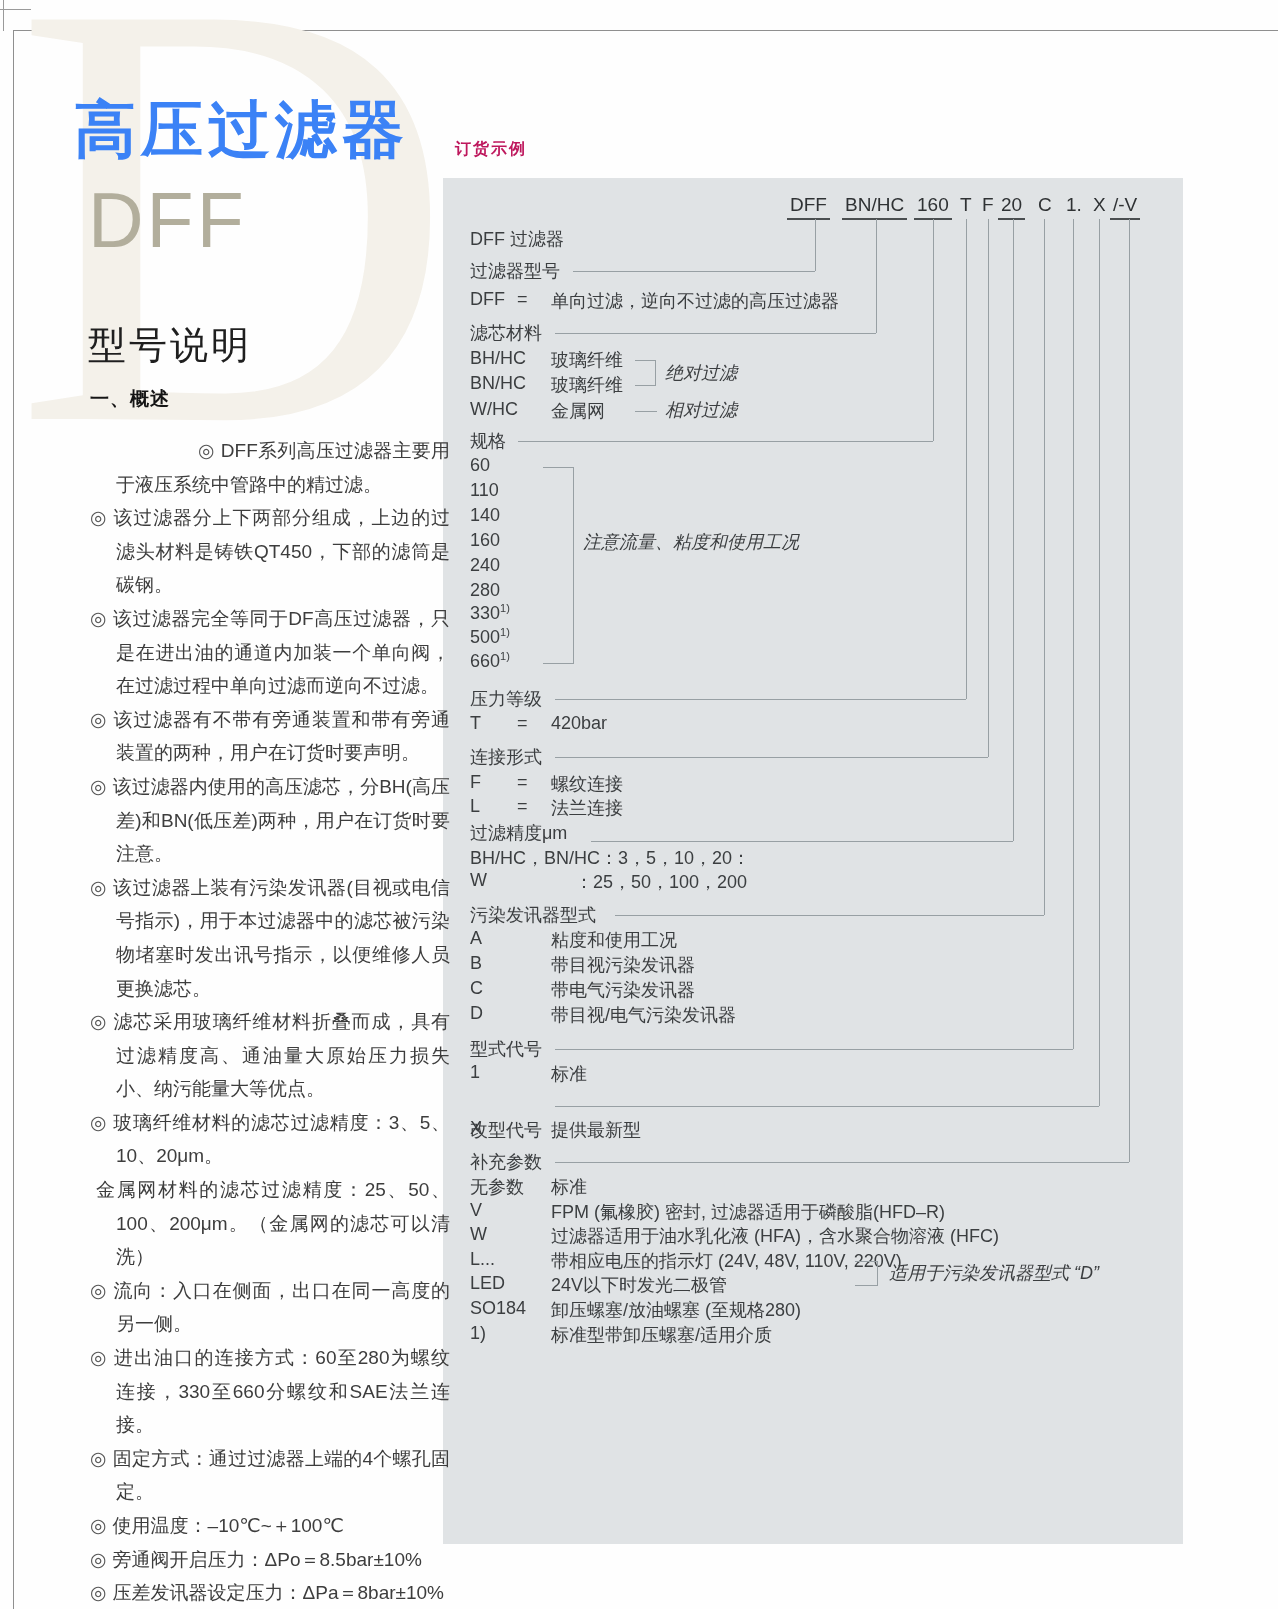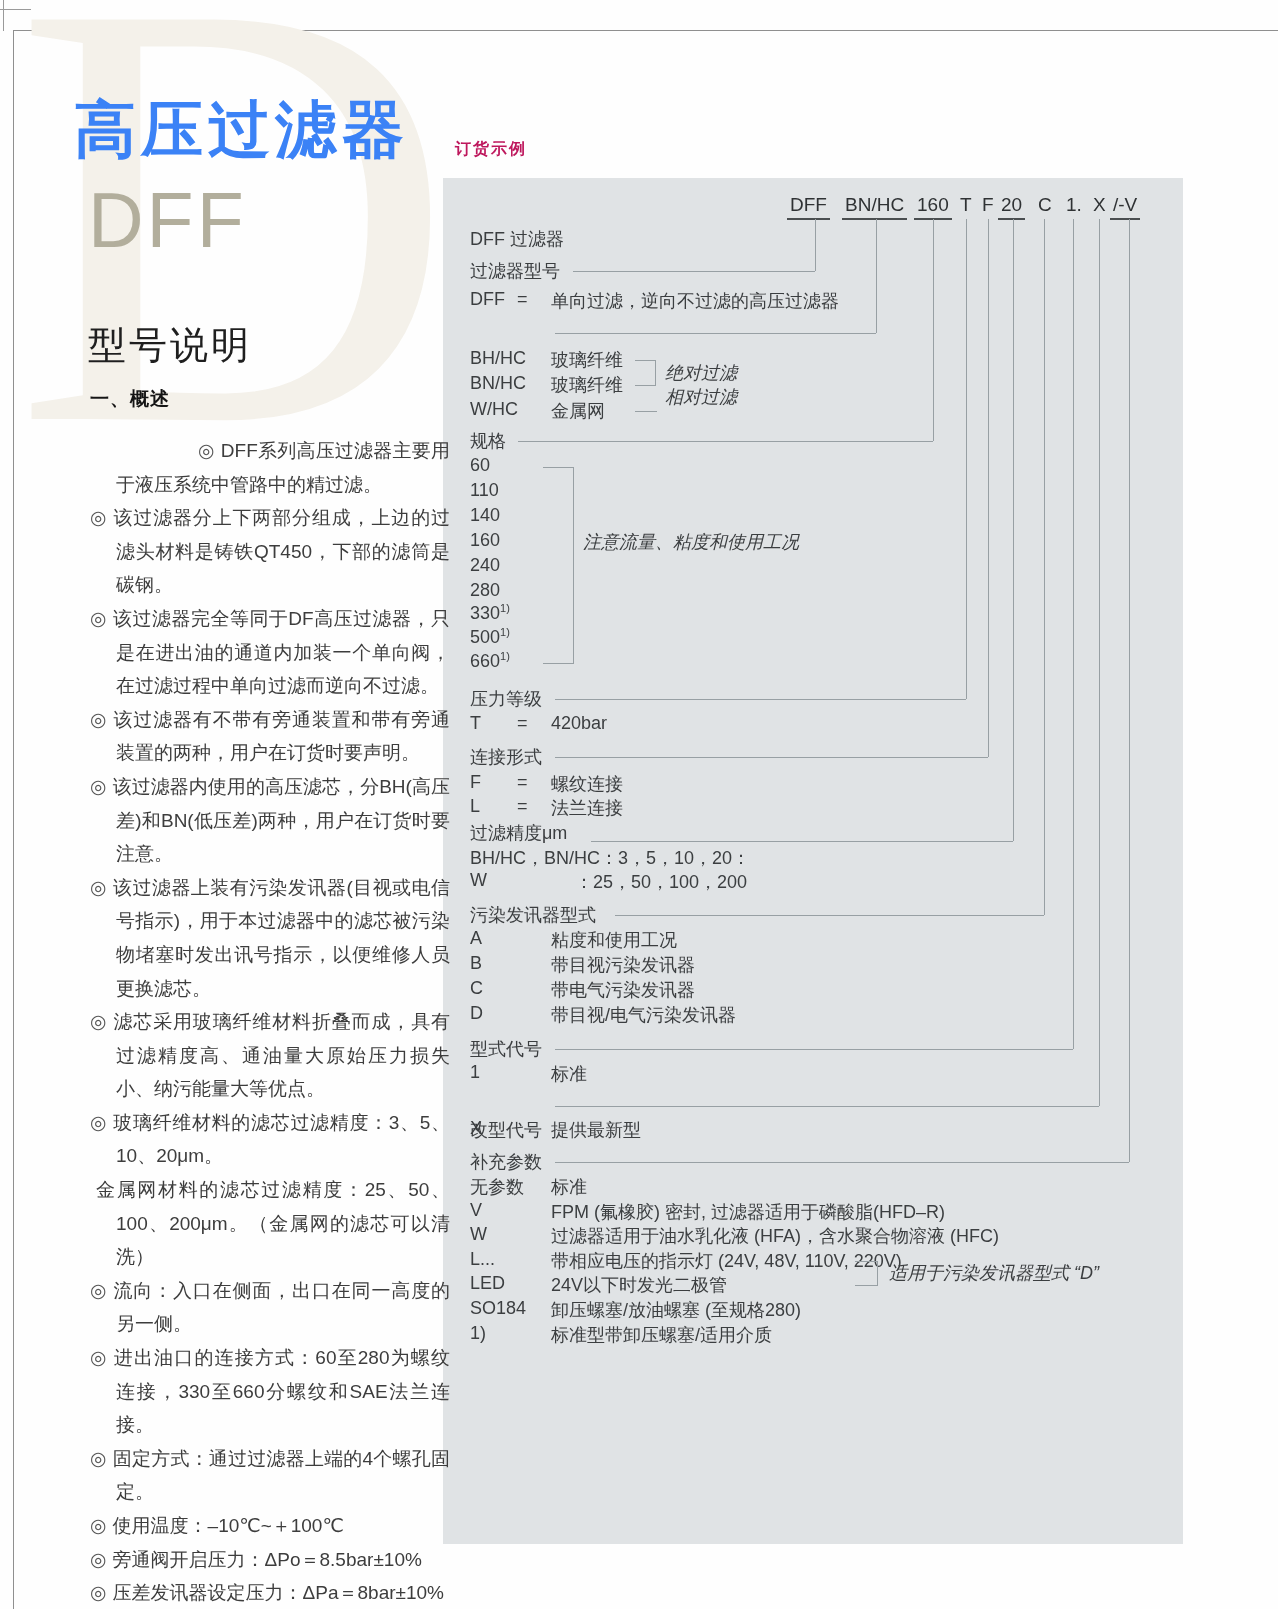--- a/index.html
+++ b/index.html
@@ -125,39 +125,42 @@
 
     <div class="row" style="top:81px">
         <span class="c1">过滤器型号</span>
       </div>
     <div class="row" style="top:111px">
       <span class="c1">DFF</span>
       <span class="ceq">=</span>
       <span class="c2">单向过滤，逆向不过滤的高压过滤器</span>
     </div>
 
+    <div class="row" style="top:143px">
+        <span class="c1">滤芯材料</span>
+      </div>
     <div class="row" style="top:170px">
       <span class="c1">BH/HC</span>
       <span class="c2">玻璃纤维</span>
     </div>
     <div class="row" style="top:195px">
       <span class="c1">BN/HC</span>
       <span class="c2">玻璃纤维</span>
     </div>
     <div class="row" style="top:221px">
       <span class="c1">W/HC</span>
       <span class="c2">金属网</span>
     </div>
 
     <div class="hl" style="top:182px;left:192px;width:21px"></div>
     <div class="vl" style="left:212px;top:182px;height:26px"></div>
     <div class="hl" style="top:207px;left:192px;width:21px"></div>
     <div class="note-label" style="left:222px;top:183px">绝对过滤</div>
     <div class="hl" style="top:233px;left:192px;width:22px"></div>
-    <div class="note-label" style="left:222px;top:207px">相对过滤</div>
+    <div class="note-label" style="left:222px;top:220px">相对过滤</div>
 
     <div class="row" style="top:251px">
         <span class="c1">规格</span>
       </div>
     <div class="row" style="top:277px">
         <span class="c1">60</span>
       </div>
     <div class="row" style="top:302px">
         <span class="c1">110</span>
       </div>

